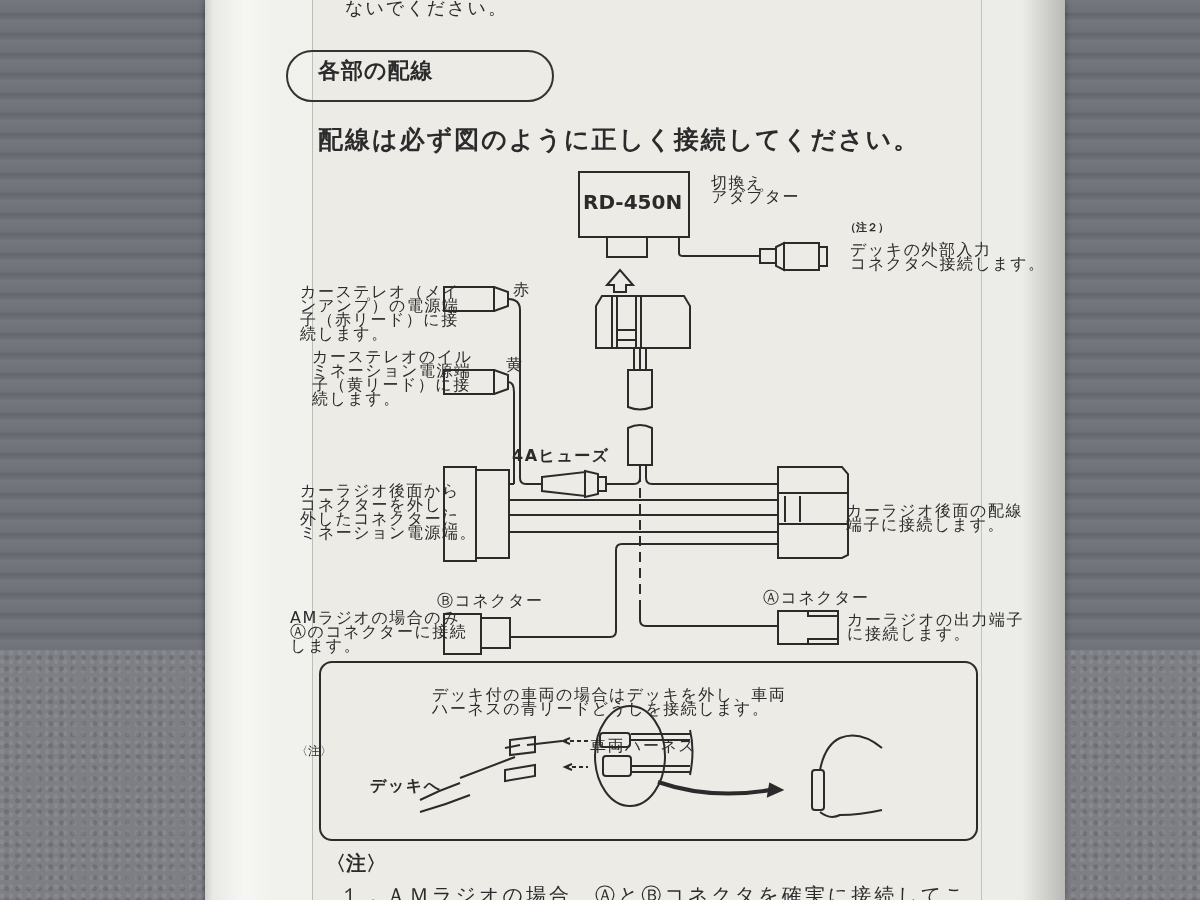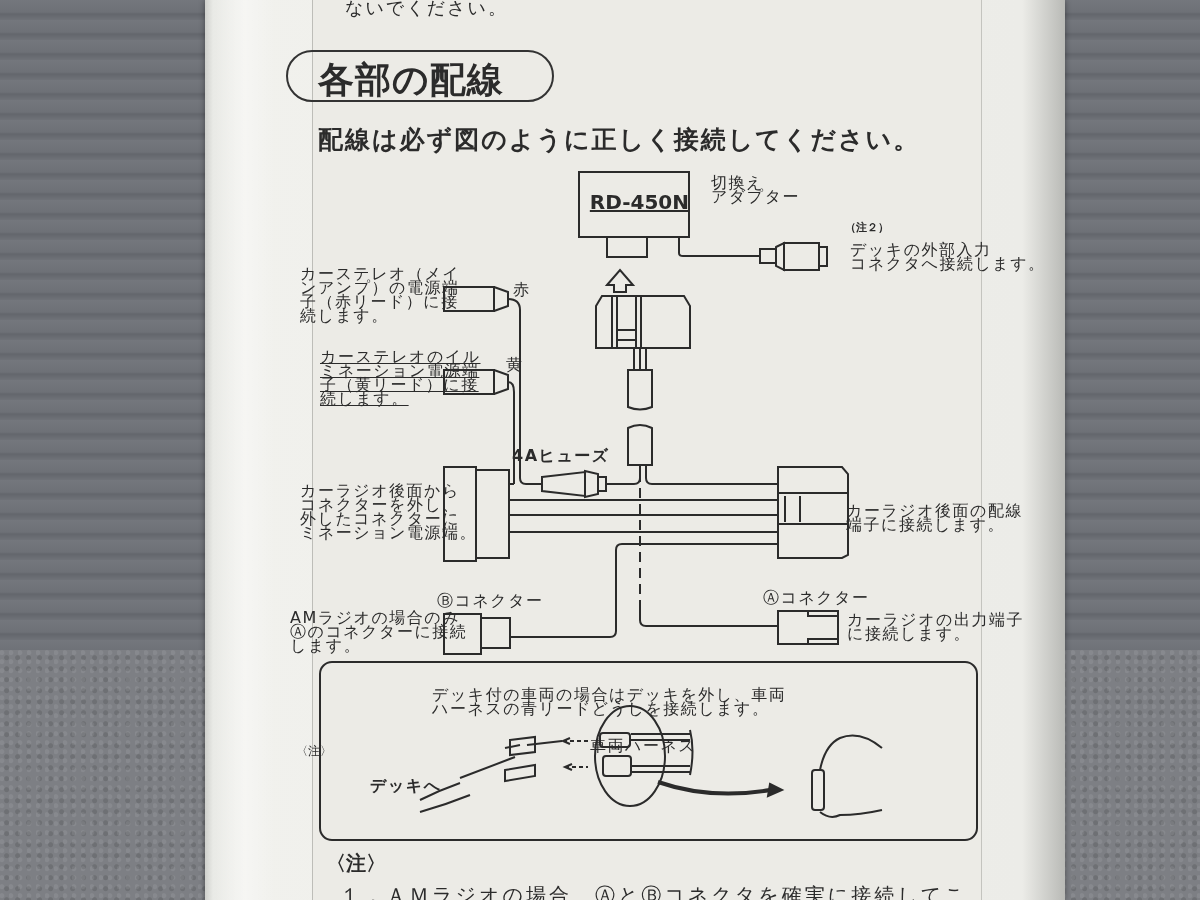--- a/index.html
+++ b/index.html
@@ -30,25 +30,25 @@
     border-left:1px solid #bdbdb8;
     border-right:1px solid #c4c4bf;
   }
   .ink { color:#2b2b2b; }
   .abs { position:absolute; }
   .top-line { left:345px; top:-4px; font-size:18px; letter-spacing:2px; }
   .section-pill {
     left:286px; top:50px; width:268px; height:52px;
     border:2px solid #333; border-radius:26px; box-sizing:border-box;
   }
-  .section-title { left:318px; top:56px; font-size:36px; font-weight:bold; letter-spacing:1px; }
+  .section-title { left:318px; top:56px; font-size:22px; font-weight:bold; letter-spacing:1px; }
   .instruction { left:318px; top:123px; font-size:25px; font-weight:bold; letter-spacing:2px;text-align:center; }
   .small { font-size:16px; line-height:14px; letter-spacing:1.5px; }
   .diagram-svg { position:absolute; left:0; top:0; }
-  .model-label { left:583px; top:190px; width:106px; text-align:right; font-size:20px; font-weight:bold;text-decoration:underline; }
+  .model-label { left:583px; top:190px; width:106px; text-align:left; font-size:20px; font-weight:bold; }
   .note-box-label { left:296px; top:743px; font-size:12px; }
   .notes-heading { left:326px; top:850px; font-size:20px; font-weight:bold; }
   .notes-line { left:340px; top:882px; font-size:20px; letter-spacing:3px; white-space:nowrap; }
   .glare {
     position:absolute; left:215px; top:0; width:60px; height:900px;
     background: linear-gradient(90deg, rgba(255,255,255,0) 0%, rgba(255,255,255,0.35) 50%, rgba(255,255,255,0) 100%);
   }
 </style>
 </head>
 <body>
@@ -159,29 +159,29 @@
   <div>切換え</div>
   <div>アダプター</div>
 </div>
 
 <div class="abs ink" style="left:845px;top:220px;font-size:11px;font-weight:bold;">（注２）</div>
 <div class="abs ink small" style="left:850px;top:243px;">
   <div>デッキの外部入力</div>
   <div>コネクタへ接続します。</div>
 </div>
 
-<div class="abs ink small" style="left:300px;top:267px;">
+<div class="abs ink small" style="left:300px;top:285px;">
   <div>カーステレオ（メイ</div>
   <div>ンアンプ）の電源端</div>
   <div>子（赤リード）に接</div>
   <div>続します。</div>
 </div>
 <div class="abs ink small" style="left:513px;top:283px;">赤</div>
 
-<div class="abs ink small" style="left:320px;top:350px;text-decoration:underline;">
+<div class="abs ink small" style="left:312px;top:350px;">
   <div>カーステレオのイル</div>
   <div>ミネーション電源端</div>
   <div>子（黄リード）に接</div>
   <div>続します。</div>
 </div>
 <div class="abs ink small" style="left:506px;top:358px;">黄</div>
 
 <div class="abs ink small" style="left:512px;top:449px;font-weight:bold;">4Aヒューズ</div>
 
 <div class="abs ink small" style="left:300px;top:484px;">

